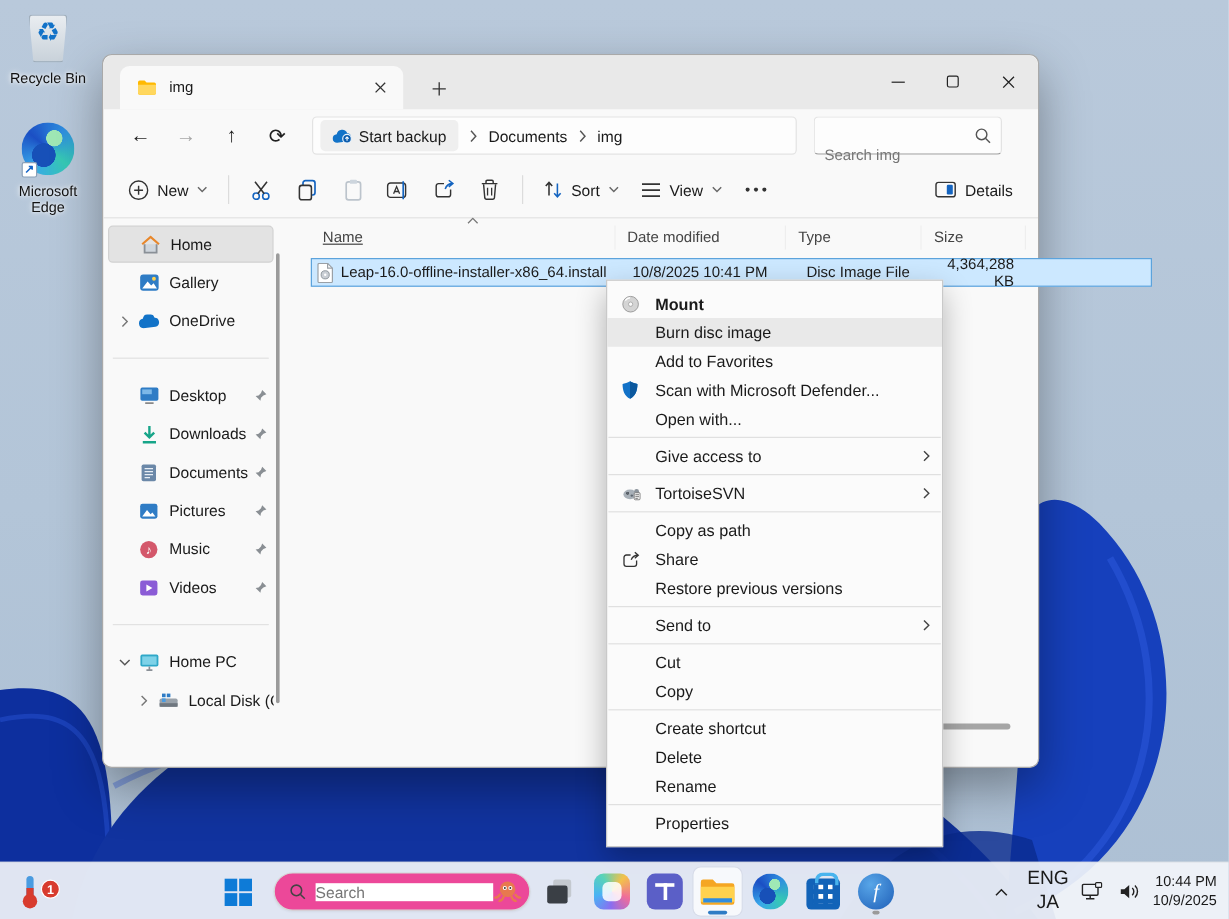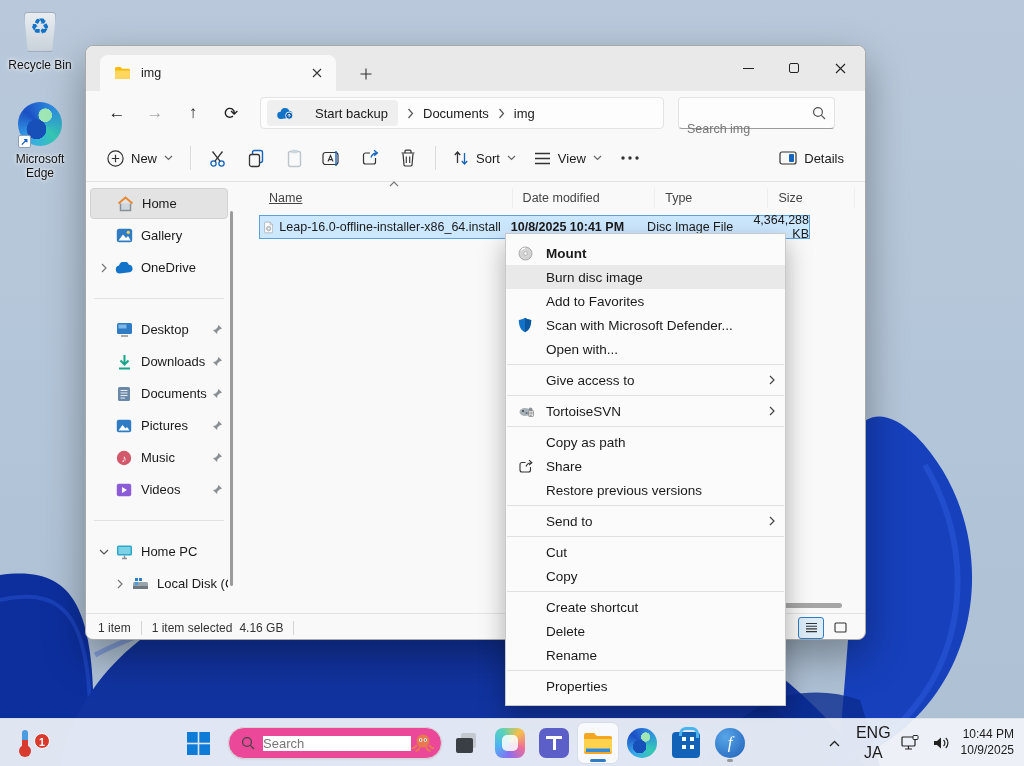--- a/index.html
+++ b/index.html
@@ -45,21 +45,21 @@
   .win-btn { width:46px; height:44px; display:flex; align-items:center; justify-content:center; }
   .glyph-min { width:11px; height:1px; background:#222; }
   .glyph-max { width:10px; height:10px; border:1px solid #222; border-radius:2px; }
 
   .navrow { height:44px; display:flex; align-items:center; padding:0 14px; gap:4px; }
   .nav-arrow { width:34px; height:32px; display:flex; align-items:center; justify-content:center;
                font-size:17px; color:#1f1f1f; border-radius:4px; }
   .nav-arrow.disabled { color:#a6a6a6; }
   .breadcrumb { margin-left:8px; width:404px; height:32px; background:#fdfdfd; border:1px solid #e3e3e3;
                 border-radius:4px; display:flex; align-items:center; padding:0 6px; font-size:13px; }
-  .bc-pill { display:flex; align-items:center; gap:21px; background:#efefef; border-radius:4px;
+  .bc-pill { display:flex; align-items:center; gap:5px; background:#efefef; border-radius:4px;
              height:26px; padding:0 10px; }
   .bc-sep { margin:0 9px; display:flex; }
   .bc-item { color:#1a1a1a; }
   .searchbox { margin-left:10px; width:157px; height:32px; background:#fdfdfd; border:1px solid #e3e3e3;
                border-bottom-color:#9b9b9b; border-radius:4px; display:flex; align-items:center; padding:0 8px; }
   .searchbox input { border:0; outline:0; background:transparent; flex:1; font-size:12.5px;
                      font-family:"Liberation Sans",sans-serif; color:#333; min-width:0;margin-top:32px; }
   input::placeholder { color:#767676; }
 
   .toolbar { height:47px; display:flex; align-items:center; padding:0 12px; border-bottom:1px solid #e3e3e3; }
@@ -83,24 +83,24 @@
 
   .filearea { flex:1; position:relative; }
   .col-headers { position:absolute; left:27px; top:2px; right:10px; height:28px; display:flex;
                  font-size:12.5px; color:#444; align-items:center; }
   .col { padding-left:10px; border-right:1px solid #eee; height:20px; display:flex; align-items:center; position:relative; }
   .col.name { width:258px;text-decoration:underline; }
   .col.date { width:145px; }
   .col.type { width:115px; }
   .col.size { width:88px; }
   .sort-caret { position:absolute; left:130px; top:-7px; }
-  .file-row { position:absolute; left:27px; top:33px; width:551px; height:24px; background:#cce8ff;
+  .file-row { position:absolute; left:27px; top:33px; width:701px; height:24px; background:#cce8ff;
               border:1px solid #5ca3dc; display:flex; align-items:center; font-size:12.5px; }
   .fr-name { width:257px; display:flex; align-items:center; gap:6px; padding-left:4px; overflow:hidden; white-space:nowrap; }
-  .fr-date { width:145px; padding-left:10px;font-weight:bold; }
+  .fr-date { width:145px; padding-left:10px; }
   .fr-type { width:115px; padding-left:10px; }
   .fr-size { width:68px; text-align:right; }
   .hscroll { position:absolute; left:285px; bottom:5px; width:325px; height:5px; background:#a6a6a6; border-radius:3px; }
 
   .statusbar { height:28px; border-top:1px solid #e3e3e3; display:flex; align-items:center;
                font-size:12px; color:#333; padding:0 12px; }
   .st-div { width:1px; height:14px; background:#d4d4d4; margin:0 10px; }
   .view-toggle { display:flex; gap:3px; margin-left:auto; }
   .vt-btn { width:26px; height:22px; display:flex; align-items:center; justify-content:center; border-radius:3px; }
   .vt-btn.active { background:#dcecf9; border:1px solid #2f7cc5; }
@@ -539,39 +539,20 @@
         </span>
         <span class="fr-date">10/8/2025 10:41 PM</span>
         <span class="fr-type">Disc Image File</span>
         <span class="fr-size">4,364,288 KB</span>
       </div>
 
       <div class="hscroll"></div>
     </div>
   </div>
 
-  <div class="statusbar">
-    <span>1 item</span>
-    <span class="st-div"></span>
-    <span>1 item selected</span>
-    <span style="margin-left:7px;">4.16 GB</span>
-    <span class="st-div"></span>
-    <div class="view-toggle">
-      <span class="vt-btn active">
-        <svg width="13" height="11" viewBox="0 0 13 11">
-          <path d="M1,1.5 H12 M1,4.2 H12 M1,6.9 H12 M1,9.6 H12" stroke="#333" stroke-width="1.1"></path>
-        </svg>
-      </span>
-      <span class="vt-btn">
-        <svg width="13" height="11" viewBox="0 0 13 11">
-          <rect x="1" y="1" width="11" height="9" rx="1" stroke="#333" stroke-width="1.1" fill="none"></rect>
-        </svg>
-      </span>
-    </div>
-  </div>
 </div>
 
 <div class="ctxmenu">
   <div class="cm-item">
     <span class="cm-icon">
       <svg width="15" height="15" viewBox="0 0 15 15">
           <circle cx="7.5" cy="7.5" r="6.5" fill="#d4d4d4" stroke="#9a9a9a" stroke-width="0.8"></circle>
           <circle cx="7.5" cy="7.5" r="1.8" fill="#f9f9f9" stroke="#9a9a9a" stroke-width="0.6"></circle>
           <path d="M3,4.5 a5.5,5.5 0 0 1 4,-2.3" stroke="#fff" stroke-width="1.2" fill="none"></path>
         </svg>

